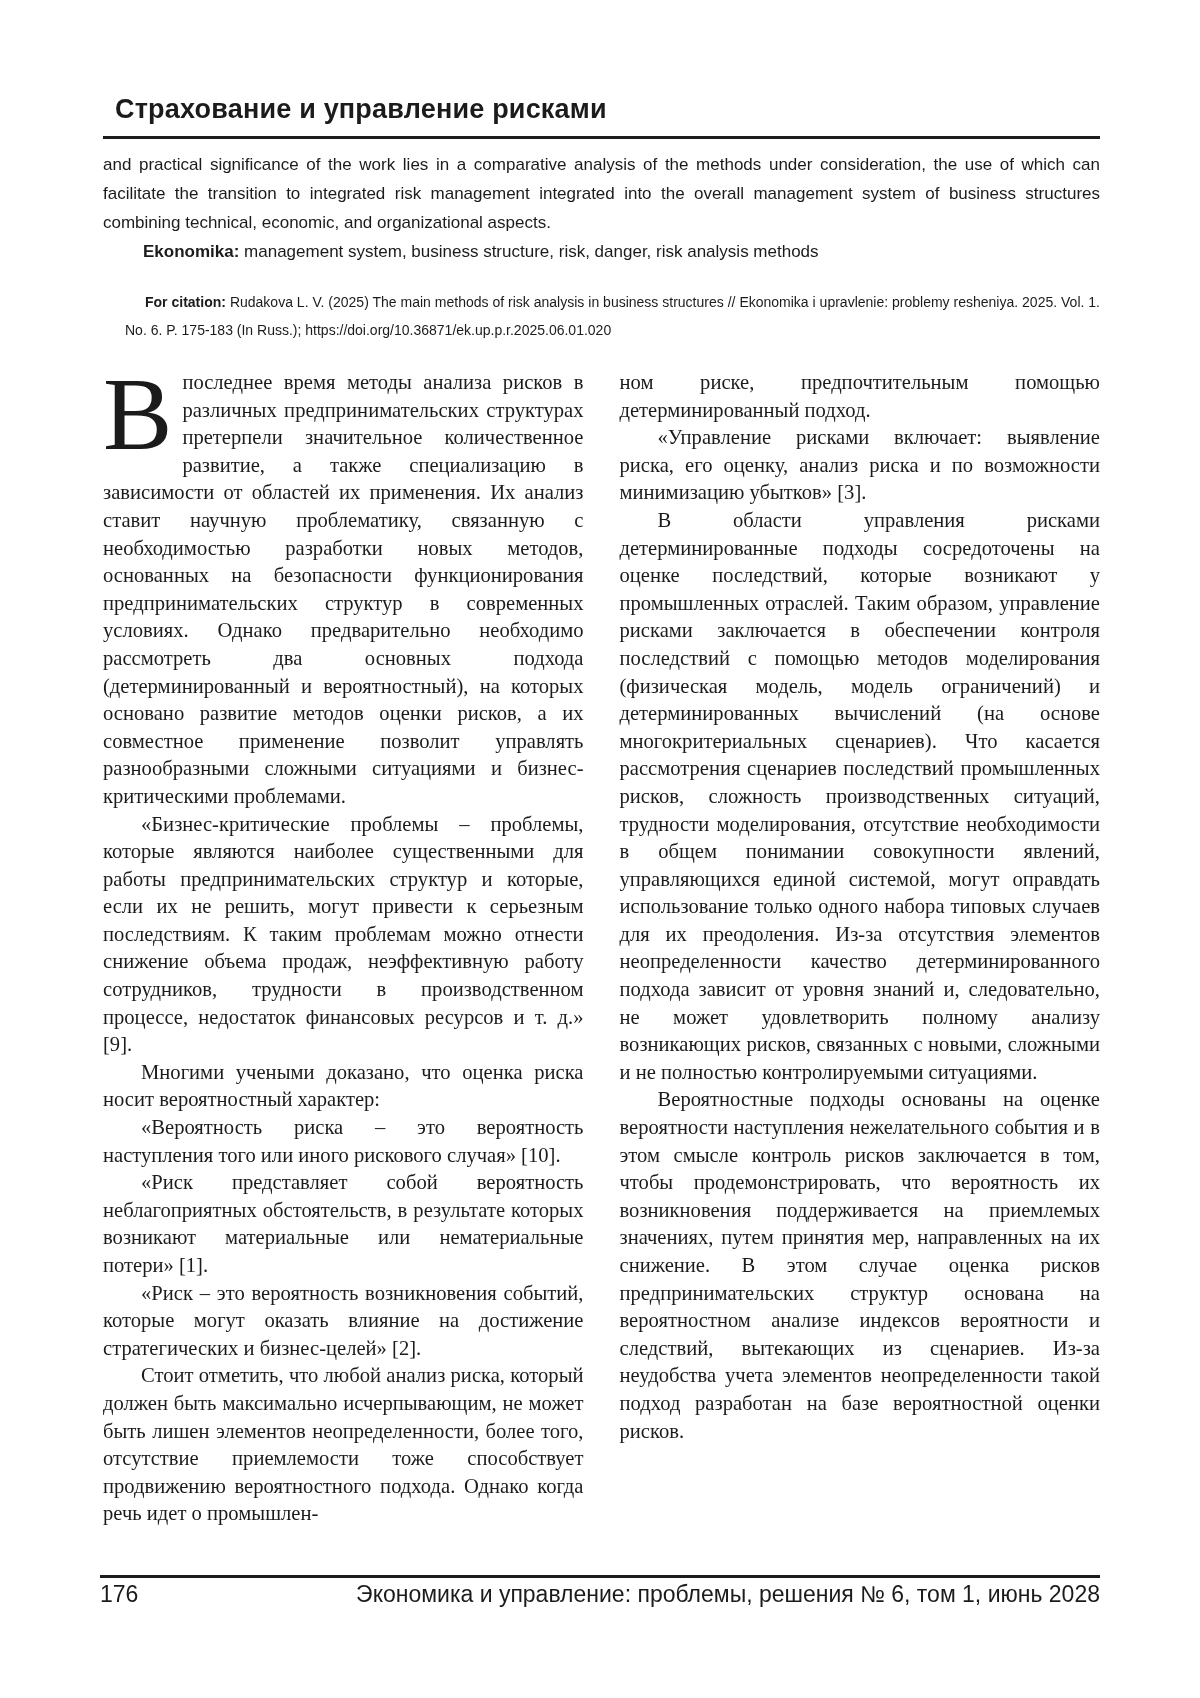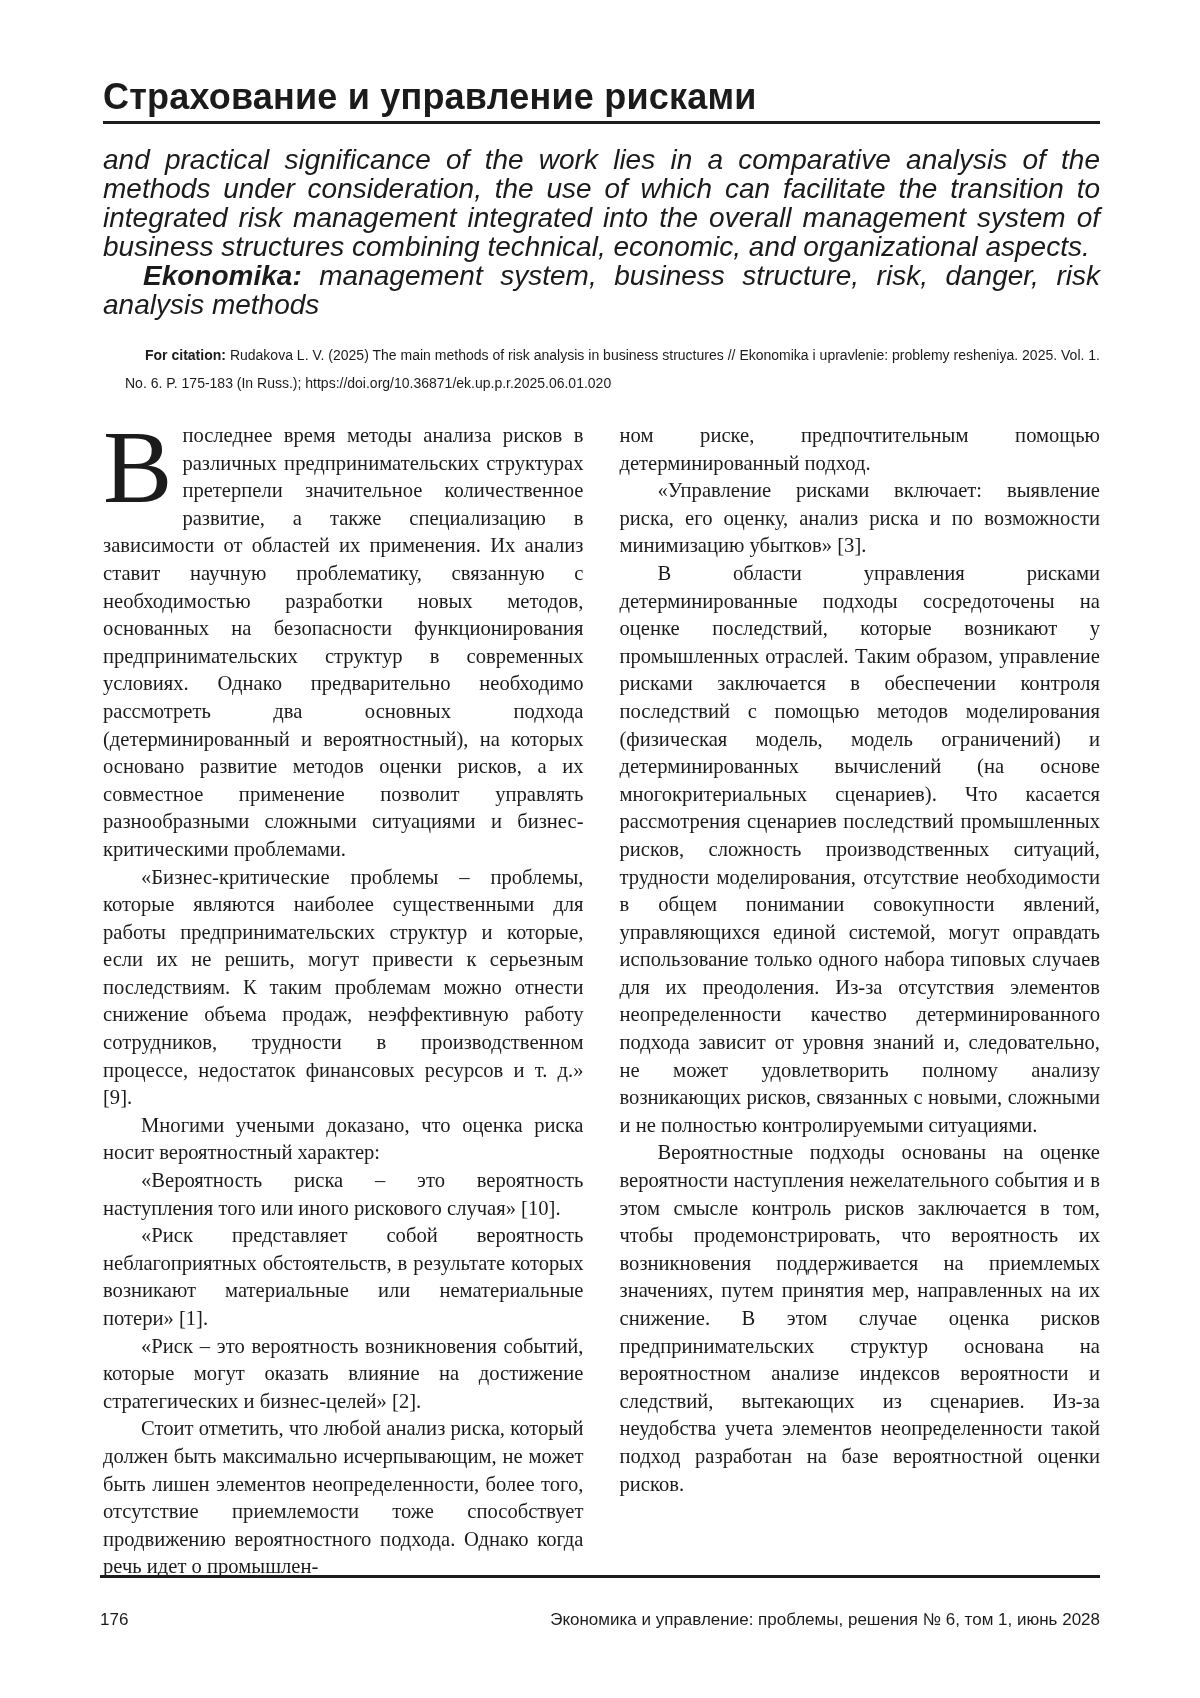--- a/index.html
+++ b/index.html
@@ -8,38 +8,37 @@
     width:1200px;height:1698px;
     background:#ffffff;
     color:#1b1b1b;
     box-sizing:border-box;
     padding:82px 100px 0 103px;
     overflow:hidden;
     font-family:"Liberation Serif","DejaVu Serif",serif;
   }
   
   .section-title{
-    margin:0;
+    margin:12px;
     font-family:"Liberation Sans","DejaVu Sans",sans-serif;
     font-weight:bold;
-    font-size:36px;
+    font-size:27px;
     line-height:30px;
     letter-spacing:.2px;
   }
   .header-rule{
     border:none;
     border-top:3px solid #1c1c1c;
     margin:9px 0 0 0;
   }
   
   .abstract{
-    margin-top:21px;
+    margin-top:11px;
     font-family:"Liberation Sans","DejaVu Sans",sans-serif;
-    font-style:italic;
-    font-size:28px;
+    font-size:17px;
     line-height:29px;
     text-align:justify;
   }
   .abstract p{margin:0;}
   .keywords-line{text-indent:40px;}
   .kw-label{font-weight:bold;}
   
   .citation{
     margin:23px 0 0 22px;
     font-family:"Liberation Sans","DejaVu Sans",sans-serif;
@@ -72,26 +71,26 @@
     font-size:104px;
     line-height:83px;
     height:83px;
     margin:3px 10px 0 0;
   }
   
   .page-footer{
     position:absolute;
     left:100px;right:100px;top:1575px;
     border-top:3px solid #1c1c1c;
-    padding-top:32px;
+    padding-top:3px;
     display:flex;
     justify-content:space-between;
     align-items:baseline;
     font-family:"Liberation Sans","DejaVu Sans",sans-serif;
-    font-size:17px;
+    font-size:23px;
   }
 </style>
 </head>
 <body>
 
 <div class="page">
 
   <header>
     <h1 class="section-title">Страхование и управление рисками</h1>
     <hr class="header-rule">

